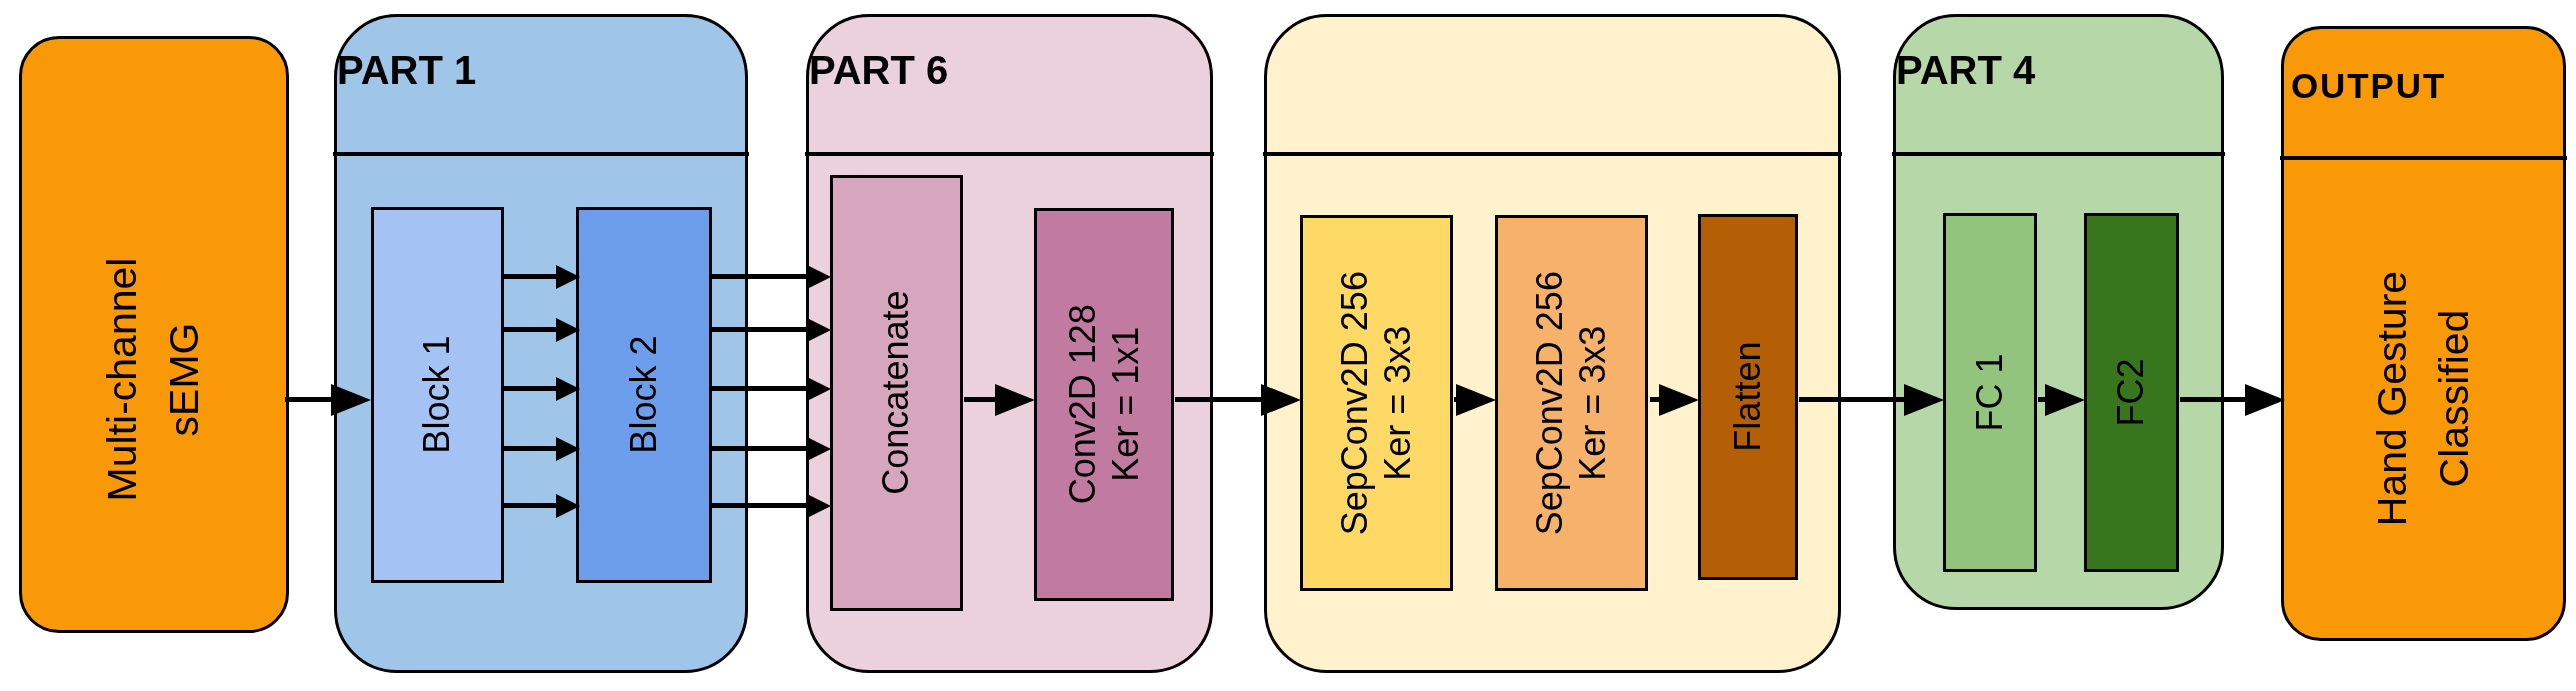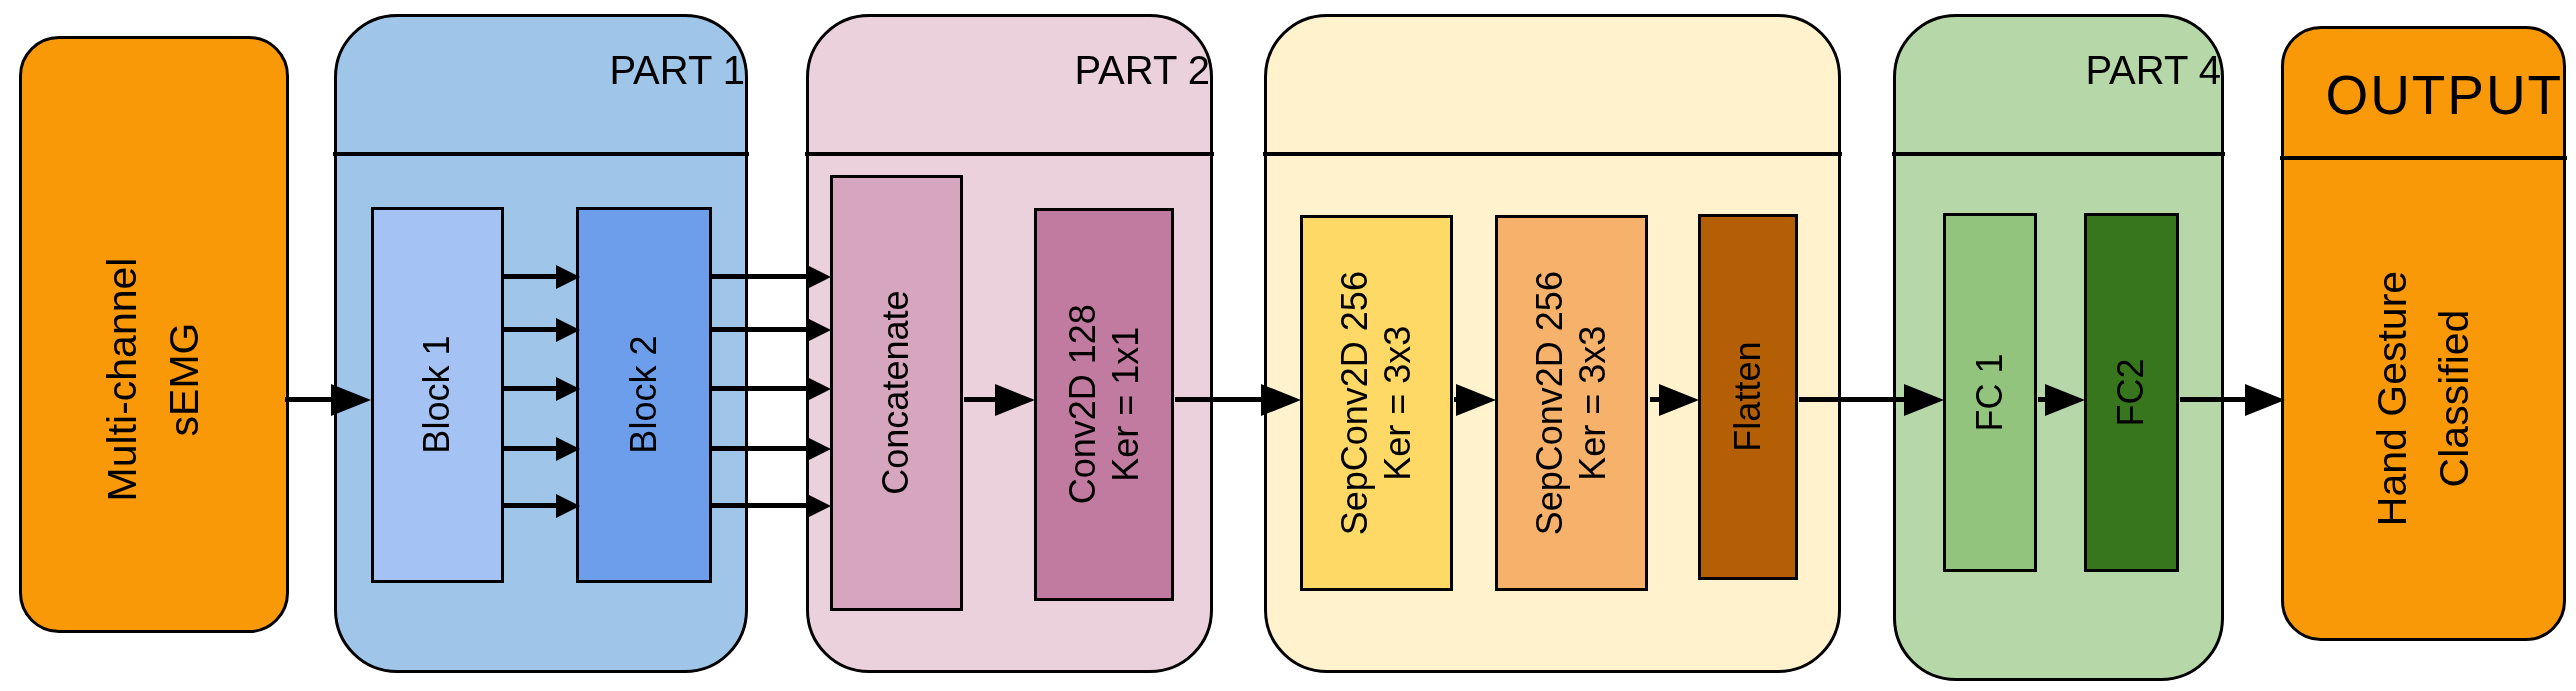--- a/index.html
+++ b/index.html
@@ -18,22 +18,22 @@
   .container{
     position:absolute; box-sizing:border-box;
     border:3.8px solid var(--ink); border-radius:63px;
   }
   .endpoint{
     position:absolute; box-sizing:border-box;
     border:3.8px solid var(--ink); border-radius:40px;
     display:flex; align-items:center; justify-content:center;
   }
   .part-header{
-    position:absolute; left:0; right:0; top:33px; text-align:right;
-    font-size:40px; font-weight:normal; line-height:1;
+    position:absolute; left:0; right:0; top:33px; text-align:left;
+    font-size:40px; font-weight:bold; line-height:1;
   }
   .divider{ position:absolute; left:-3.8px; right:-3.8px; height:3.8px; background:var(--ink); }
   .block{
     position:absolute; box-sizing:border-box; border:3.1px solid var(--ink);
     display:flex; align-items:center; justify-content:center;
   }
   .vtext{
     transform:rotate(-90deg); white-space:nowrap; text-align:center;
     font-size:36px; line-height:1.2;
   }
@@ -66,21 +66,21 @@
     <div class="divider" style="top:135px;"></div>
     <div class="block" style="left:34px; top:190px; width:133px; height:376px; background:var(--c-block1);">
       <div class="vtext">Block 1</div>
     </div>
     <div class="block" style="left:239px; top:190px; width:136px; height:376px; background:var(--c-block2);">
       <div class="vtext">Block 2</div>
     </div>
   </div>
 
   <div class="container" id="part2" style="left:806px; top:13.8px; width:407px; height:659px; background:var(--c-p2-bg);">
-    <div class="part-header">PART 2</div>
+    <div class="part-header">PART 6</div>
     <div class="divider" style="top:135px;"></div>
     <div class="block" style="left:21px; top:158px; width:133px; height:436px; background:var(--c-concat);">
       <div class="vtext">Concatenate</div>
     </div>
     <div class="block" style="left:225px; top:191px; width:140px; height:393px; background:var(--c-conv);">
       <div class="vtext">
         <span class="ln">Conv2D 128</span>
         <span class="ln">Ker = 1x1</span>
       </div>
     </div>
@@ -98,33 +98,33 @@
       <div class="vtext">
         <span class="ln">SepConv2D 256</span>
         <span class="ln">Ker = 3x3</span>
       </div>
     </div>
     <div class="block" style="left:431px; top:197px; width:100px; height:366px; background:var(--c-flatten);">
       <div class="vtext">Flatten</div>
     </div>
   </div>
 
-  <div class="container" id="part4" style="left:1893px; top:13.8px; width:331px; height:667px; background:var(--c-p4-bg);">
+  <div class="container" id="part4" style="left:1893px; top:13.8px; width:331px; height:596px; background:var(--c-p4-bg);">
     <div class="part-header">PART 4</div>
     <div class="divider" style="top:135px;"></div>
     <div class="block" style="left:47px; top:196px; width:94px; height:359px; background:var(--c-fc1);">
       <div class="vtext">FC 1</div>
     </div>
     <div class="block" style="left:188px; top:196px; width:95px; height:359px; background:var(--c-fc2);">
       <div class="vtext">FC2</div>
     </div>
   </div>
 
   <div class="endpoint" id="output-block" style="left:2281px; top:26px; width:285px; height:615px; background:var(--c-orange);">
-    <div class="part-header" style="top:39px; font-size:55px; letter-spacing:1.9px;">OUTPUT</div>
+    <div class="part-header" style="top:39px; font-size:35px; letter-spacing:1.9px;padding-left:7px;">OUTPUT</div>
     <div class="divider" style="top:127px;"></div>
     <div class="vtext">
       <span class="ln">Hand Gesture</span>
       <span class="ln">Classified</span>
     </div>
   </div>
 
   <div class="arr arr-main" style="left:285px; top:383px; width:86px;">
       <div class="shaft"></div>
       <div class="head"></div>

